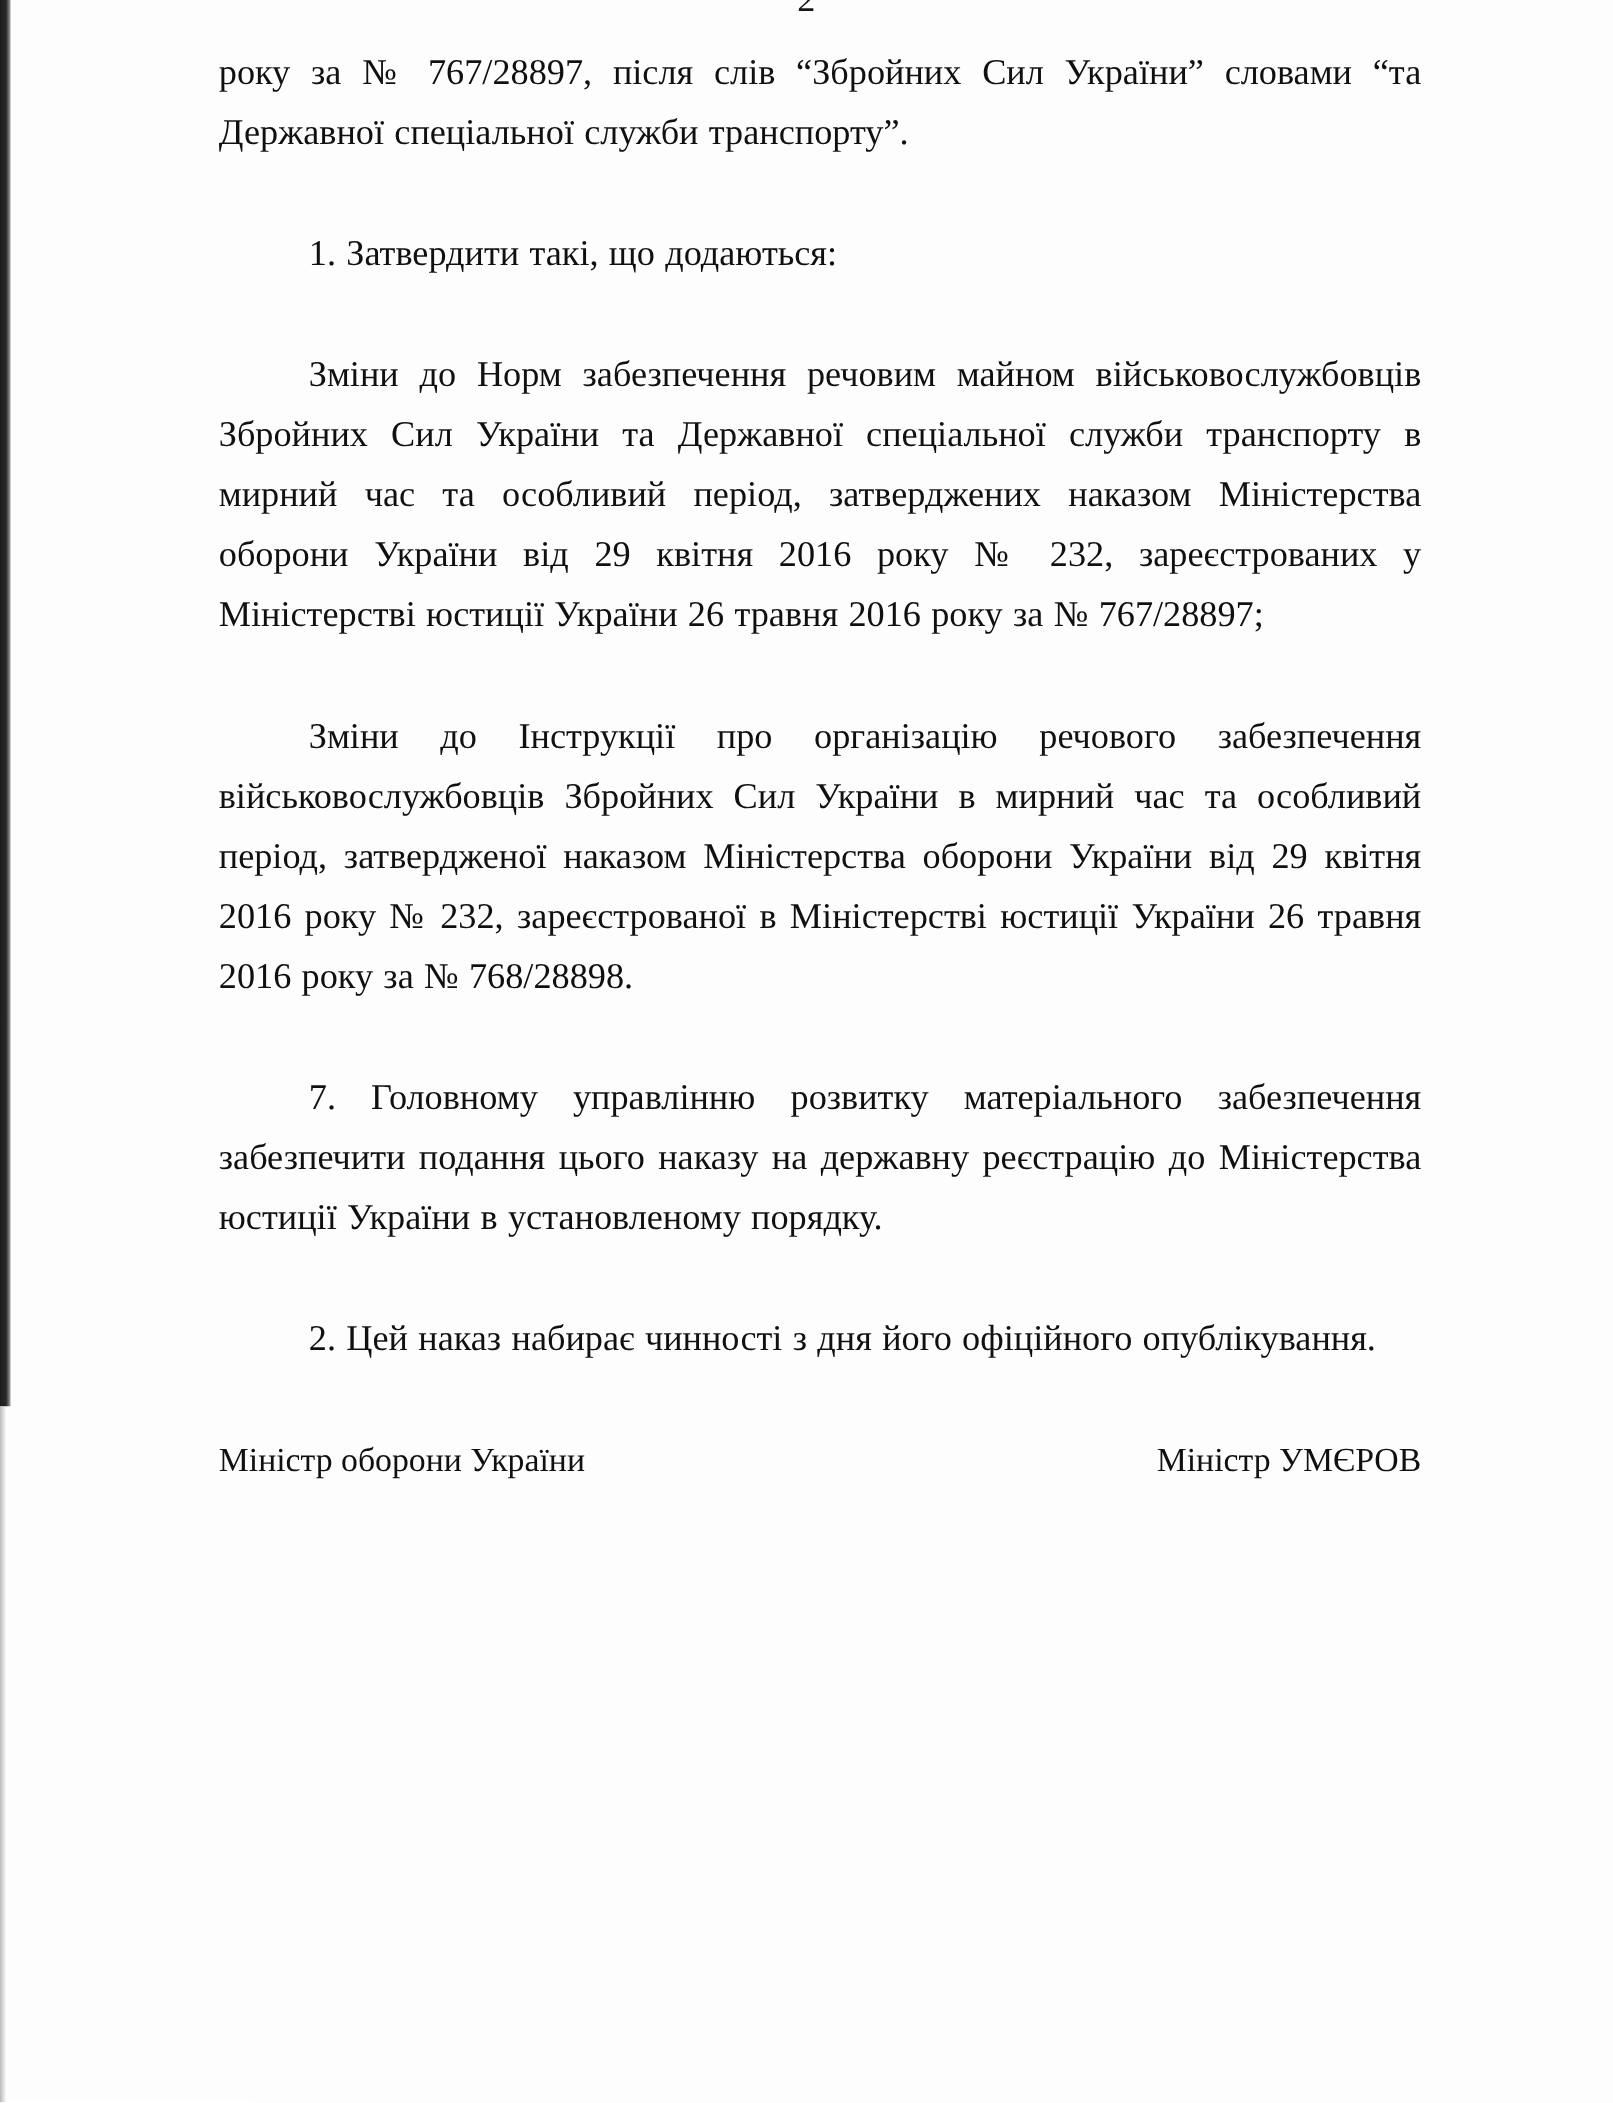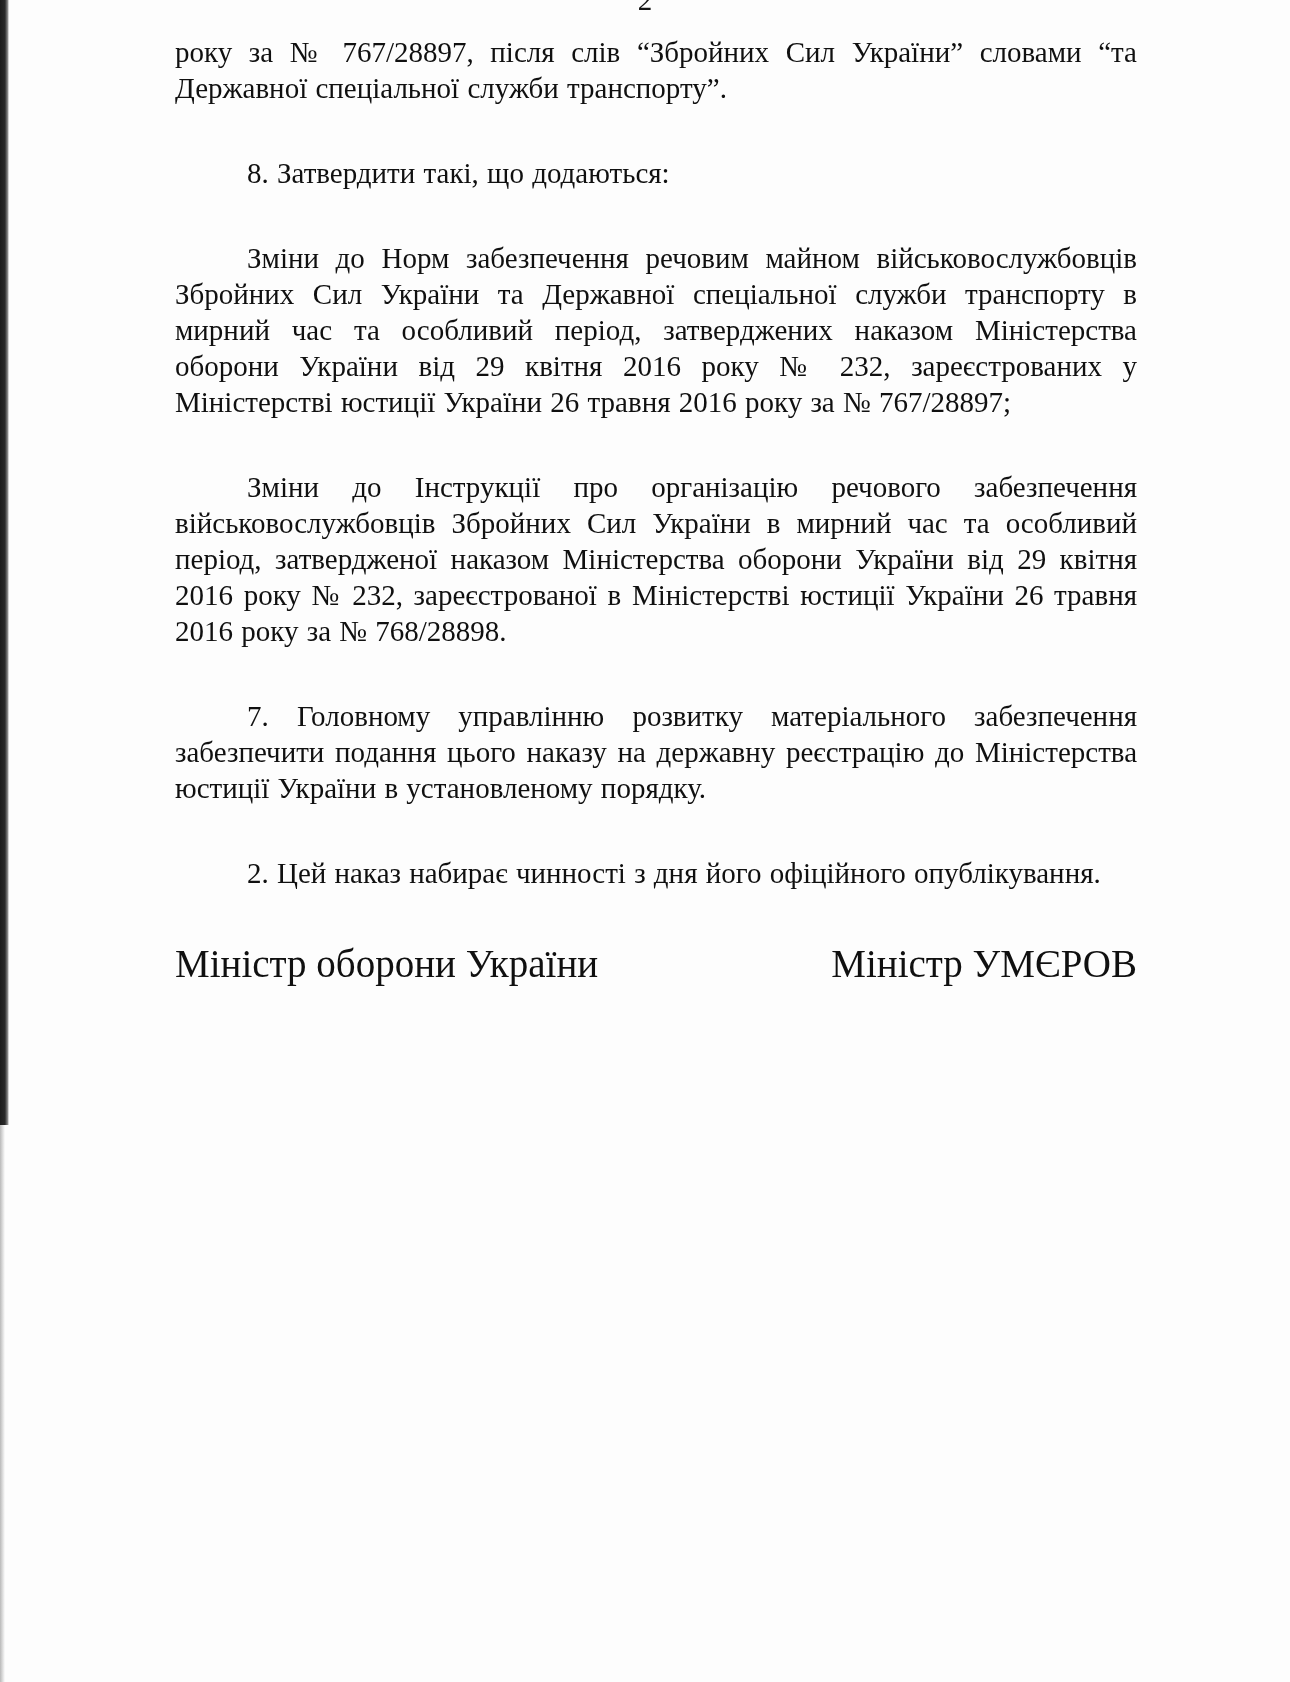--- a/index.html
+++ b/index.html
@@ -42,51 +42,51 @@
     color: #151515;
   }
   .content {
     position: absolute;
     top: 34px;
     left: 175px;
     width: 962px;
   }
   .para {
     font-size: 29px;
-    line-height: 36px;
+    line-height: 48px;
     text-align: justify;
     margin: 0 0 49px 0;
     word-spacing: 1px;
   }
   .para.indent {
     text-indent: 72px;
   }
   .para.no-indent {
     text-indent: 0;
   }
   .signature {
     display: flex;
     justify-content: space-between;
     align-items: baseline;
-    font-size: 39px;
+    font-size: 27px;
     line-height: 48px;
     margin-top: 46px;
   }
 </style>
 </head>
 <body>
 
 <div class="page">
   <div class="edge-artifact"></div>
   <div class="edge-artifact-lower"></div>
   <div class="page-number">2</div>
 
   <div class="content">
     <p class="para no-indent">року за №  767/28897, після слів “Збройних Сил України” словами “та Державної спеціальної служби транспорту”.</p>
-    <p class="para indent">8.  Затвердити такі, що додаються:</p>
+    <p class="para indent">1.  Затвердити такі, що додаються:</p>
     <p class="para indent">Зміни до Норм забезпечення речовим майном військовослужбовців Збройних Сил України та Державної спеціальної служби транспорту в мирний час та особливий період, затверджених наказом Міністерства оборони України від 29 квітня 2016 року № 232, зареєстрованих у Міністерстві юстиції України 26 травня 2016 року за № 767/28897;</p>
     <p class="para indent">Зміни до Інструкції про організацію речового забезпечення військовослужбовців Збройних Сил України в мирний час та особливий період, затвердженої наказом Міністерства оборони України від 29 квітня 2016 року № 232, зареєстрованої в Міністерстві юстиції України 26 травня 2016 року за № 768/28898.</p>
     <p class="para indent">7. Головному управлінню розвитку матеріального забезпечення забезпечити подання цього наказу на державну реєстрацію до Міністерства юстиції України в установленому порядку.</p>
     <p class="para indent">2. Цей наказ набирає чинності з дня його офіційного опублікування.</p>
 
     <div class="signature">
       <span>Міністр оборони України</span>
       <span>Міністр УМЄРОВ</span>
     </div>
   </div>

